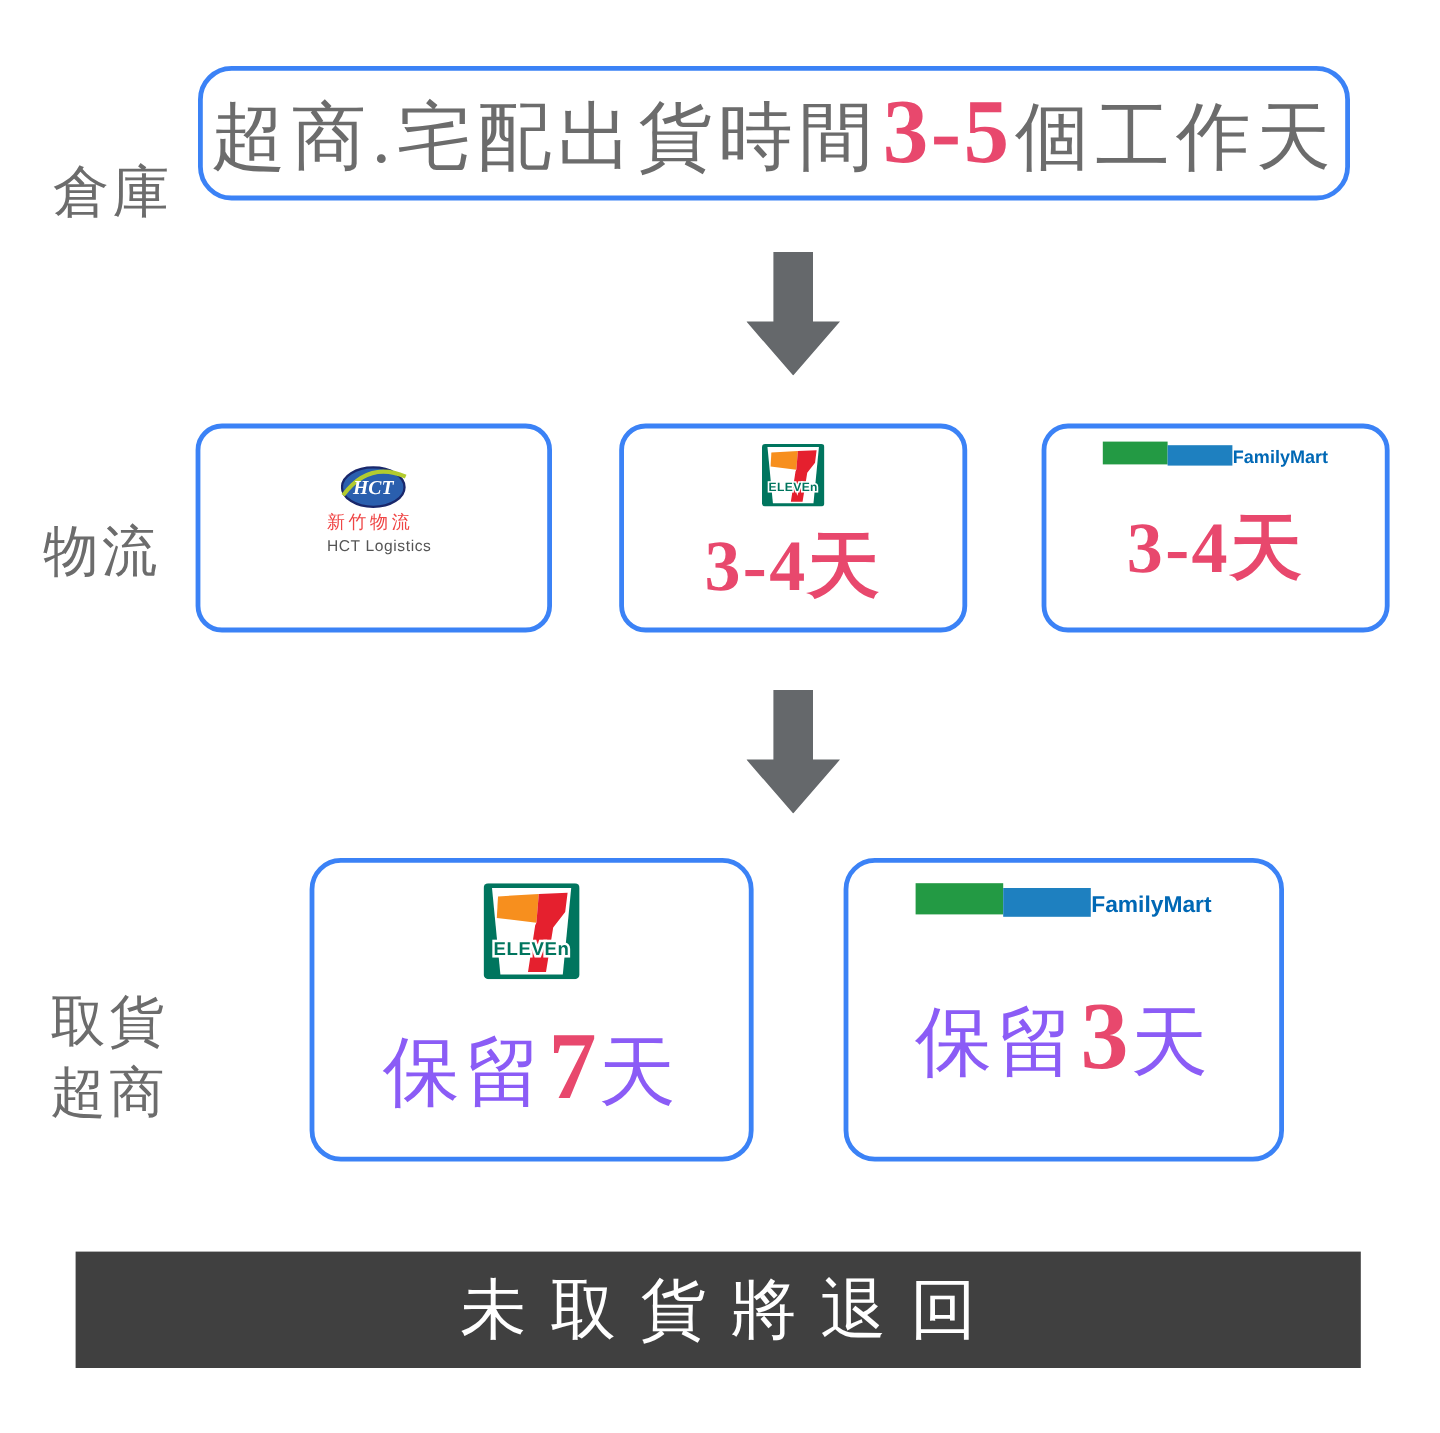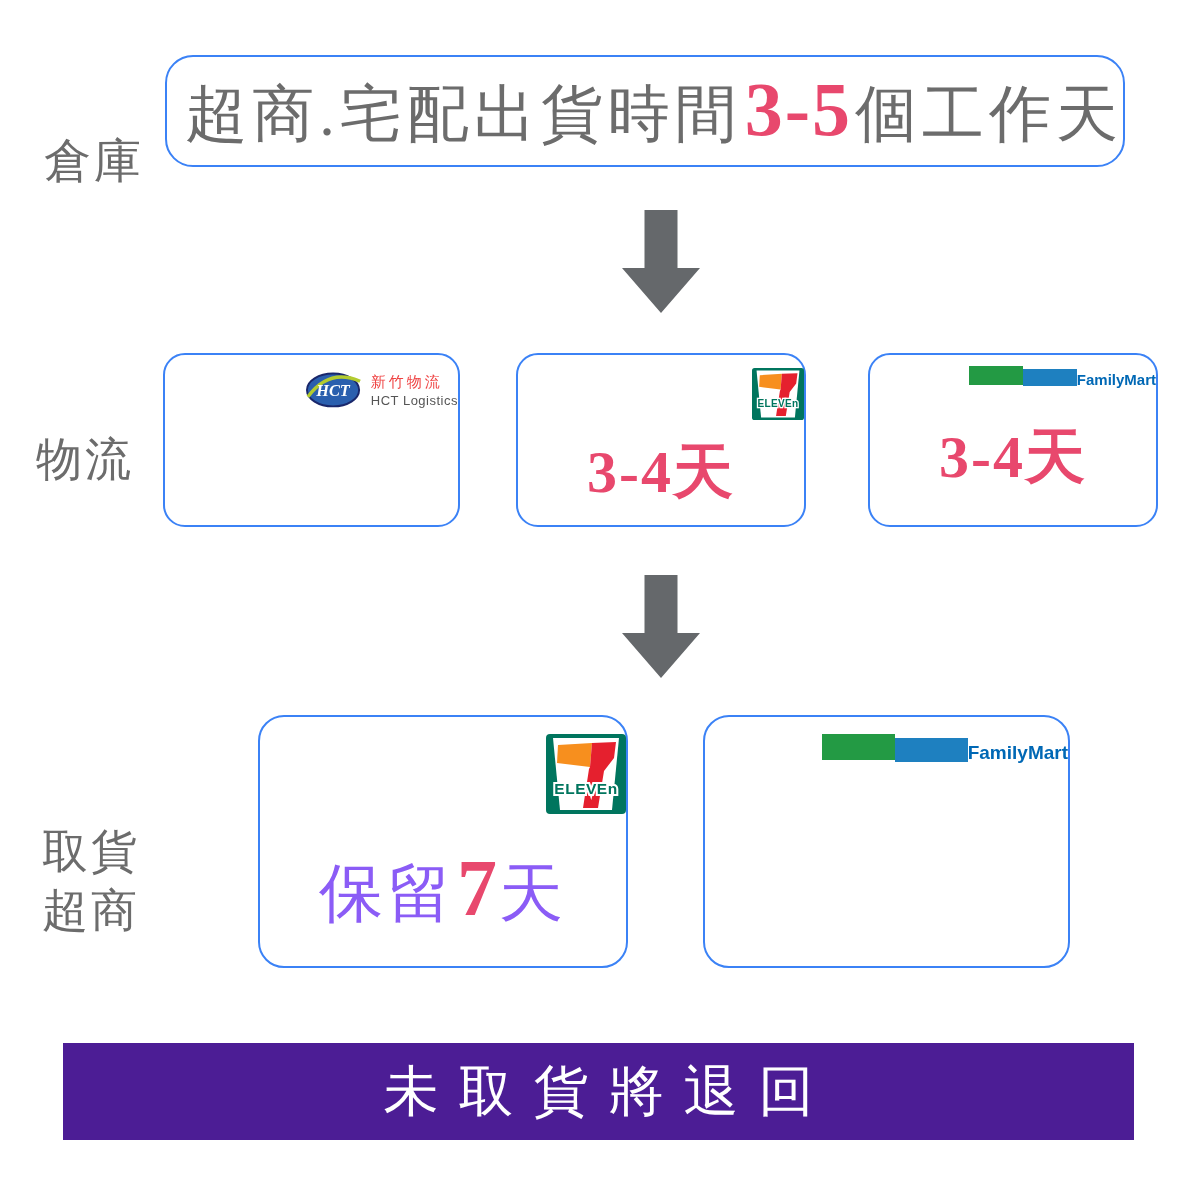--- a/index.html
+++ b/index.html
@@ -22,25 +22,25 @@
     margin-top:48px;
   }
   .stage-label.warehouse{left:44px;top:84px;font-size:47px;}
   .stage-label.logistics{left:36px;top:382px;text-align:right;}
   .stage-label.pickup{left:42px;top:774px;}
 
   
   .rbox{
     position:absolute;
     background:#ffffff;
-    border:2px solid #3b82f6;
+    border:4px solid #3b82f6;
     box-sizing:border-box;
     display:flex;
     flex-direction:column;
-    align-items:flex-end;
+    align-items:center;
   }
   .top-box{
     left:165px;top:55px;width:960px;height:112px;
     border-radius:28px;
     justify-content:center;
   }
   .top-box .line{white-space:nowrap;}
   .gray-txt{color:#6c6c6c;font-size:62px;letter-spacing:5px;}
   .pink-num{color:#e8486d;font-size:76px;font-weight:700;letter-spacing:2px;padding:0 3px;}
 
@@ -64,21 +64,21 @@
   .keep-line{white-space:nowrap;}
   .keep-gray{color:#8b5cf6;font-size:64px;letter-spacing:4px;}
   .keep-pink{color:#e8486d;font-size:80px;font-weight:700;padding:0 2px;}
 
   
   .down-arrow{position:absolute;width:78px;height:103px;}
   .down-arrow.a1{left:622px;top:210px;}
   .down-arrow.a2{left:622px;top:575px;}
 
   
-  .hct-logo{display:flex;align-items:center;margin-top:14px;}
+  .hct-logo{display:flex;align-items:center;margin-top:28px;flex-direction:column;}
   .hct-names{margin-left:9px;display:flex;flex-direction:column;justify-content:center;}
   .hct-zh{
     font-family:"Liberation Sans","DejaVu Sans",sans-serif;
     font-size:15px;color:#ef4444;letter-spacing:3px;line-height:22px;
   }
   .hct-en{
     font-family:"Liberation Sans","DejaVu Sans",sans-serif;
     font-size:13px;color:#555;line-height:15px;letter-spacing:0.5px;
   }
 
@@ -105,21 +105,21 @@
     font-family:"Liberation Sans","DejaVu Sans",sans-serif;
     font-weight:bold;color:#0068b5;
   }
   .fm-logo.sm .fm-word{font-size:15px;margin-top:4px;}
   .fm-logo.lg .fm-word{font-size:19px;margin-top:6px;}
 
   
   .banner{
     position:absolute;
     left:63px;top:1043px;width:1071px;height:97px;
-    background:#4c1d95;
+    background:#404040;
     display:flex;align-items:center;justify-content:center;
   }
   .banner-text{
     color:#ffffff;
     font-size:55px;
     letter-spacing:20px;
     text-indent:20px;
     white-space:nowrap;
   }
 </style>
@@ -207,19 +207,24 @@
       </div>
     </div>
   </div>
 
   <div class="rbox bot-box b2">
     <div class="fm-logo lg">
       <div class="fm-green"></div>
       <div class="fm-blue"></div>
       <div class="fm-word">FamilyMart</div>
     </div>
+    <div class="duration-wrap">
+      <div class="keep-line">
+        <span class="keep-gray">保留</span><span class="keep-pink">3</span><span class="keep-gray">天</span>
+      </div>
+    </div>
   </div>
 
   <div class="banner">
     <div class="banner-text">未取貨將退回</div>
   </div>
 
 </div>
 
 </body></html>

